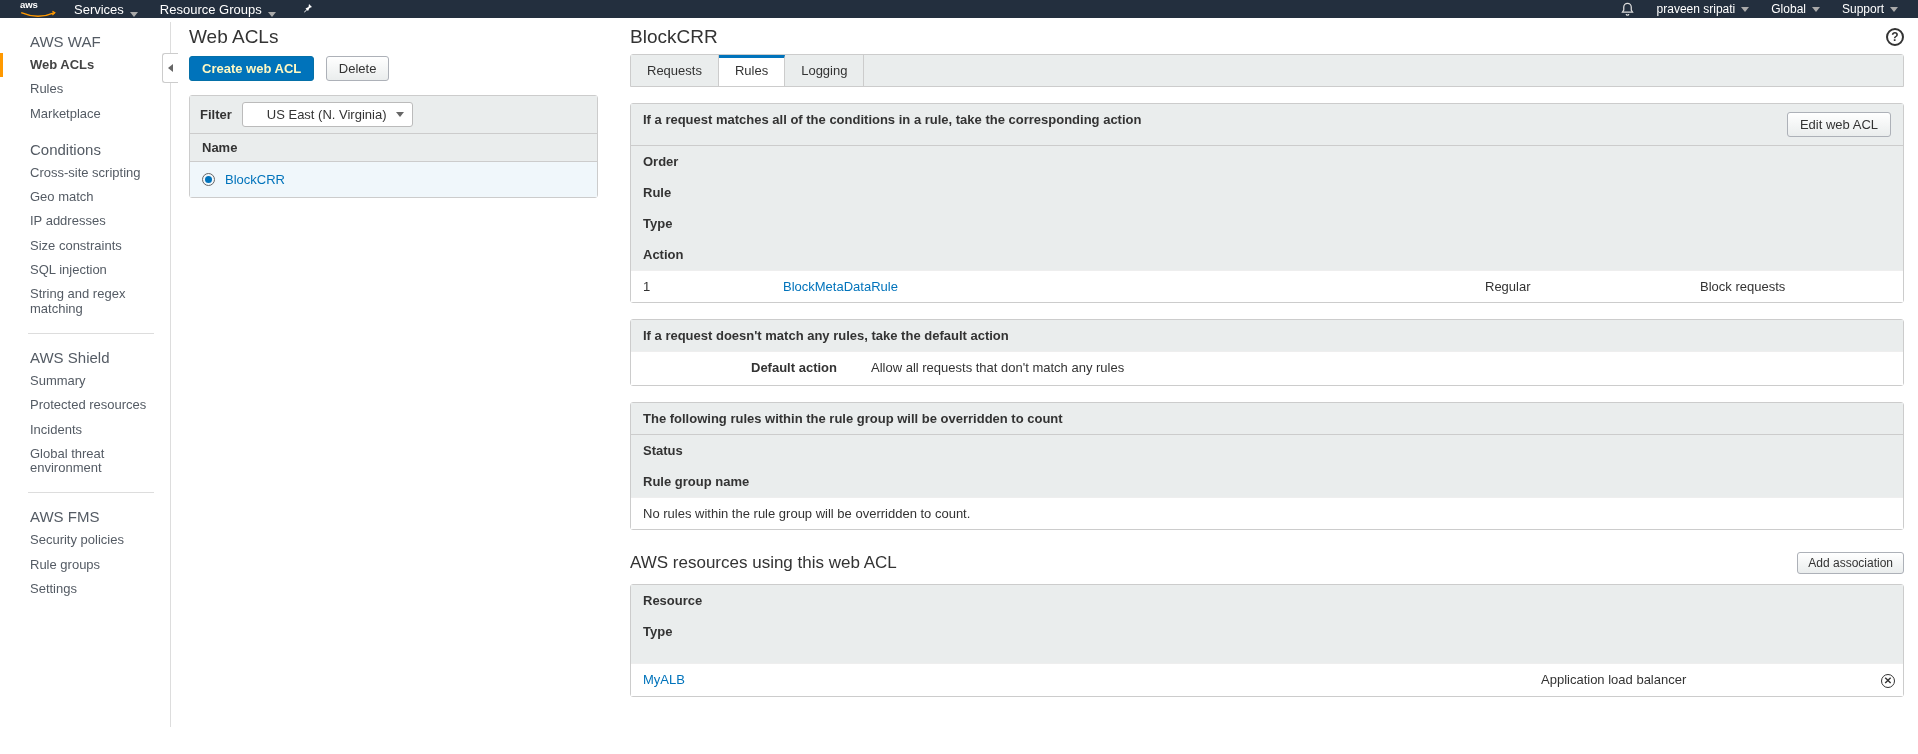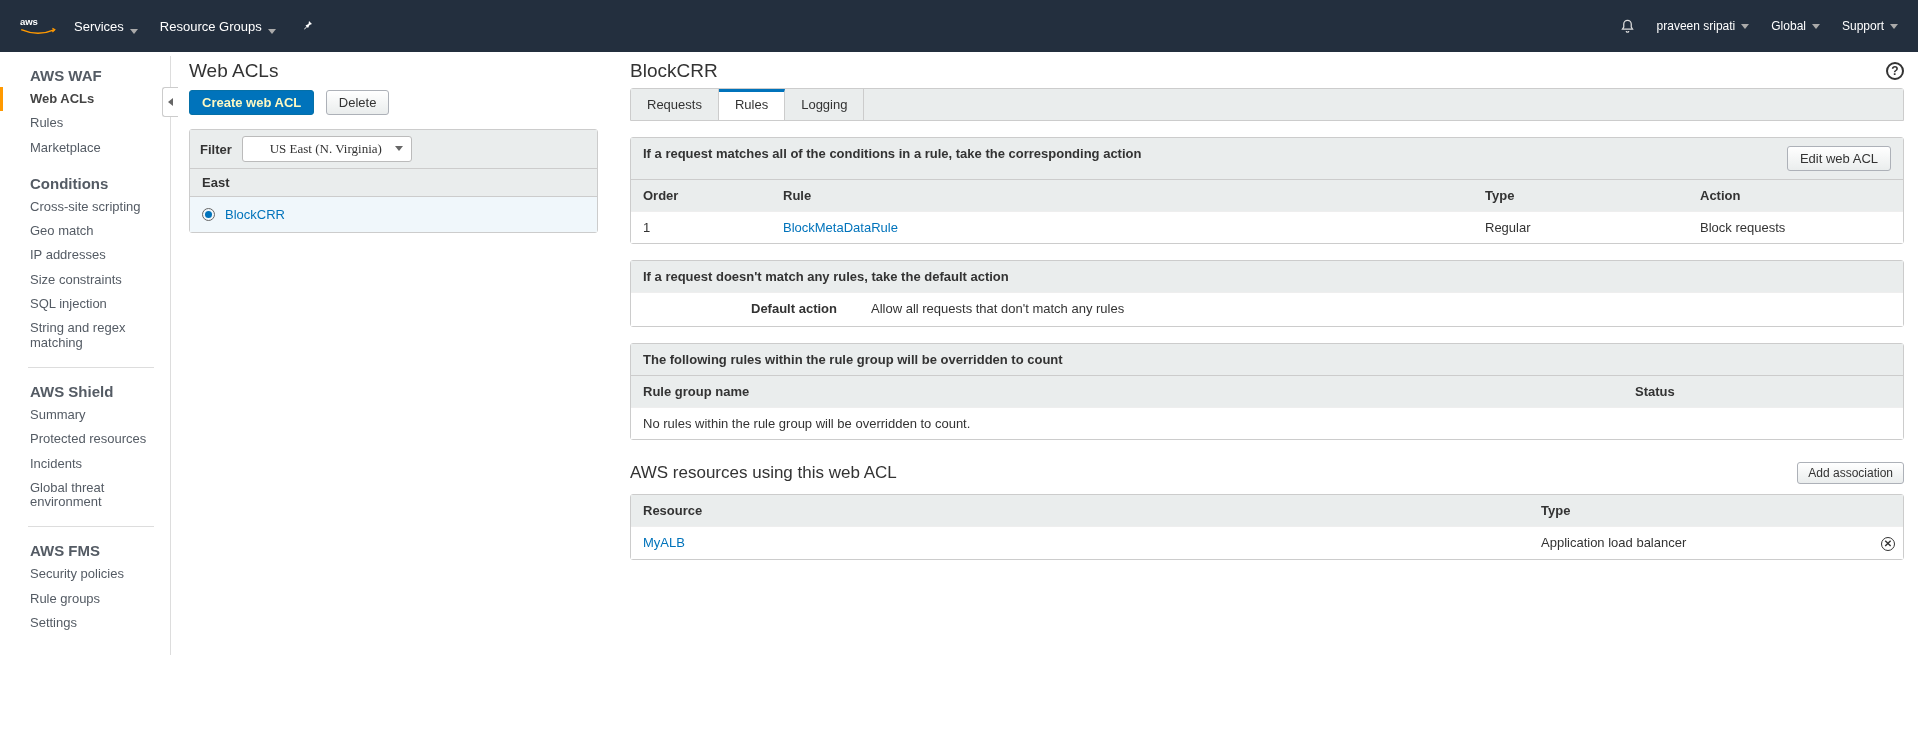--- a/index.html
+++ b/index.html
@@ -1,77 +1,77 @@
 <!DOCTYPE html>
 <html><head>
 <meta charset="utf-8">
 <style>
 * { box-sizing: border-box; margin: 0; padding: 0; }
 body { font-family: "Amazon Ember", "Helvetica Neue", Arial, sans-serif; font-size: 13px; color: #333; background: #fff; }
 
 
-.topnav { height: 52px; background: #232f3e; color: #fff; display: flex; align-items: center; padding: 0 20px; }
+.topnav { height: 18px; background: #232f3e; color: #fff; display: flex; align-items: center; padding: 0 20px; }
 .topnav .logo { font-weight: 700; font-size: 16px; color: #fff; letter-spacing: -0.3px; margin-right: 18px; position: relative; }
 .topnav .logo svg { display: block; }
 .topnav .nav-item { font-size: 13px; margin-right: 22px; display: flex; align-items: flex-end; cursor: pointer; }
 .topnav .nav-item .caret { margin-left: 6px; }
 .topnav .pin { margin-left: 4px; cursor: pointer; }
 .topnav .spacer { flex: 1; }
 .topnav .right-item { font-size: 12px; margin-left: 22px; display: flex; align-items: center; cursor: pointer; }
 .caret { width: 0; height: 0; border-left: 4px solid transparent; border-right: 4px solid transparent; border-top: 5px solid #aaa; display: inline-block; }
 .bell-icon svg { display: block; }
 
 
 .content { display: flex; position: relative; }
 .sidebar { width: 170px; padding: 12px 0 20px 0; position: relative; }
 .sidebar .collapse-btn { position: absolute; right: -8px; top: 35px; width: 16px; height: 30px; background: #fff; border: 1px solid #ccc; border-right: none; border-radius: 3px 0 0 3px; display: flex; align-items: center; justify-content: center; cursor: pointer; z-index: 5; }
 .sidebar .collapse-btn .tri { width: 0; height: 0; border-top: 4px solid transparent; border-bottom: 4px solid transparent; border-right: 5px solid #666; }
 .vdivider { width: 1px; background: #ddd; margin-top: 4px; }
 
-.side-heading { color: #545b64; font-size: 15px; padding: 3px 14px 3px 30px; font-weight: 700; }
+.side-heading { color: #545b64; font-size: 15px; padding: 3px 14px 3px 30px; font-weight: 400; }
 .side-link { display: block; padding: 5px 14px 5px 30px; color: #545b64; font-size: 13px; cursor: pointer; line-height: 1.1; }
 .side-link.active { border-left: 3px solid #ff9900; padding-left: 27px; font-weight: 700; color: #444; }
 .side-hr { border: none; border-top: 1px solid #ddd; margin: 12px 16px 12px 28px; }
 
 
 .mainwrap { flex: 1; display: flex; padding: 0 0 30px 0; }
 .col1 { width: 445px; padding: 8px 18px 0 18px; }
 .col2 { flex: 1; padding: 8px 14px 0 14px; }
 
 h1.page-title { font-size: 19px; color: #333; font-weight: 400; margin-bottom: 8px; }
 
 .btn { display: inline-block; border: 1px solid #adb1b8; border-radius: 3px; background: linear-gradient(#fff, #eaeded); padding: 4px 12px; font-size: 13px; color: #333; cursor: pointer; }
 .btn.primary { background: #0073bb; border-color: #0570a8; color: #fef9c3; font-weight: 700; }
 .btn + .btn { margin-left: 8px; }
 
 
 .panel { border: 1px solid #ccc; border-radius: 3px; margin-top: 14px; }
 .panel-top { background: #eaeded; border-bottom: 1px solid #ccc; padding: 6px 10px; display: flex; align-items: center; text-align: center; }
 .filter-label { font-weight: 700; color: #333; margin-right: 10px; font-size: 13px; }
-.select { background: #fff; border: 1px solid #bbb; border-radius: 3px; padding: 4px 26px 4px 24px; font-size: 13px; position: relative; min-width: 170px; cursor: pointer; font-family: Liberation Serif, serif; }
+.select { background: #fff; border: 1px solid #bbb; border-radius: 3px; padding: 4px 26px 4px 24px; font-size: 13px; position: relative; min-width: 170px; cursor: pointer; }
 .select .caret { position: absolute; right: 8px; top: 9px; border-top-color: #666; }
 .panel-head { background: #eaeded; border-bottom: 1px solid #ccc; padding: 6px 12px; font-weight: 700; font-size: 13px; }
 .acl-row { padding: 10px 12px; display: flex; align-items: center; background: #f0f7fb; }
 .radio { width: 13px; height: 13px; border-radius: 50%; border: 1px solid #666; display: inline-flex; align-items: center; justify-content: center; margin-right: 10px; }
 .radio.checked::after { content: ""; width: 7px; height: 7px; background: #0073bb; border-radius: 50%; }
 .link { color: #0073bb; cursor: pointer; }
 
 
 h1.detail-title { font-size: 19px; color: #333; font-weight: 400; }
 .help-icon { float: right; width: 18px; height: 18px; border: 2px solid #333; border-radius: 50%; font-weight: 700; font-size: 12px; line-height: 14px; text-align: center; color: #333; cursor: pointer; margin-top: 2px; }
 .tabs { margin-top: 6px; border: 1px solid #ccc; display: flex; border-radius: 3px 3px 0 0; }
 .tab { padding: 8px 16px; background: #eaeded; border-right: 1px solid #ccc; font-size: 13px; font-weight: 400; color: #333; cursor: pointer; }
 .tab.active { background: #fff; border-top: 3px solid #0073bb; padding-top: 5px; color: #333; }
 .tabs .tab:last-child { border-right: none; }
 .tabs-fill { flex: 1; background: #eaeded; }
 
 .section-box { border: 1px solid #ccc; margin-top: 16px; border-radius: 3px; }
 .section-bar { background: #eaeded; padding: 8px 12px; font-size: 13px; color: #333; display: flex; align-items: flex-start; }
 .section-bar .bar-text { font-weight: 700; flex: 1; }
-.header-row { background: #eaeded; border-top: 1px solid #ccc; display: flex; font-weight: 700; font-size: 13px; color: #333; }
+.header-row { background: #eaeded; border-top: 1px solid #ccc; display: flex; font-weight: 700; font-size: 13px; color: #333; flex-direction: column; }
 .header-row .cell, .body-row .cell { padding: 8px 12px; }
 .body-row { display: flex; font-size: 13px; color: #333; border-top: 1px solid #eee; background: #fff; }
 .body-row.empty { padding: 0; justify-content: flex-start; }
 .rule-c1 { width: 140px; }
 .rule-c2 { flex: 1.3; }
 .rule-c3 { width: 215px; }
 .rule-c4 { width: 215px; }
 
 .default-action-row { display: flex; padding: 8px 12px 10px 120px; font-size: 13px; background: #fff; border-top: 1px solid #eee; align-items: flex-end; }
 .default-action-row .da-label { font-weight: 700; margin-right: 34px; }
@@ -176,21 +176,21 @@
       <button class="btn">Delete</button>
 
       <div class="panel">
         <div class="panel-top">
           <span class="filter-label">Filter</span>
           <span class="select">
             <span>US East (N. Virginia)</span>
             <span class="caret"></span>
           </span>
         </div>
-        <div class="panel-head">East</div>
+        <div class="panel-head">Name</div>
         <div class="acl-row">
           <span class="radio checked"></span>
           <span class="link">BlockCRR</span>
         </div>
       </div>
     </div>
 
     <div class="col2">
       <span class="help-icon">?</span>
       <h1 class="detail-title">BlockCRR</h1>
@@ -229,22 +229,22 @@
           <span class="da-label">Default action</span>
           <span>Allow all requests that don't match any rules</span>
         </div>
       </div>
 
       <div class="section-box">
         <div class="section-bar">
           <span class="bar-text">The following rules within the rule group will be overridden to count</span>
         </div>
         <div class="header-row">
+          <div class="cell rg-c2">Status</div>
           <div class="cell rg-c1">Rule group name</div>
-          <div class="cell rg-c2">Status</div>
         </div>
         <div class="body-row empty">
           <div class="cell">No rules within the rule group will be overridden to count.</div>
         </div>
       </div>
 
       <div class="subhead">
         <span>AWS resources using this web ACL</span>
         <span class="spacer"></span>
         <button class="btn" style="font-size:12px;padding:3px 10px">Add association</button>

